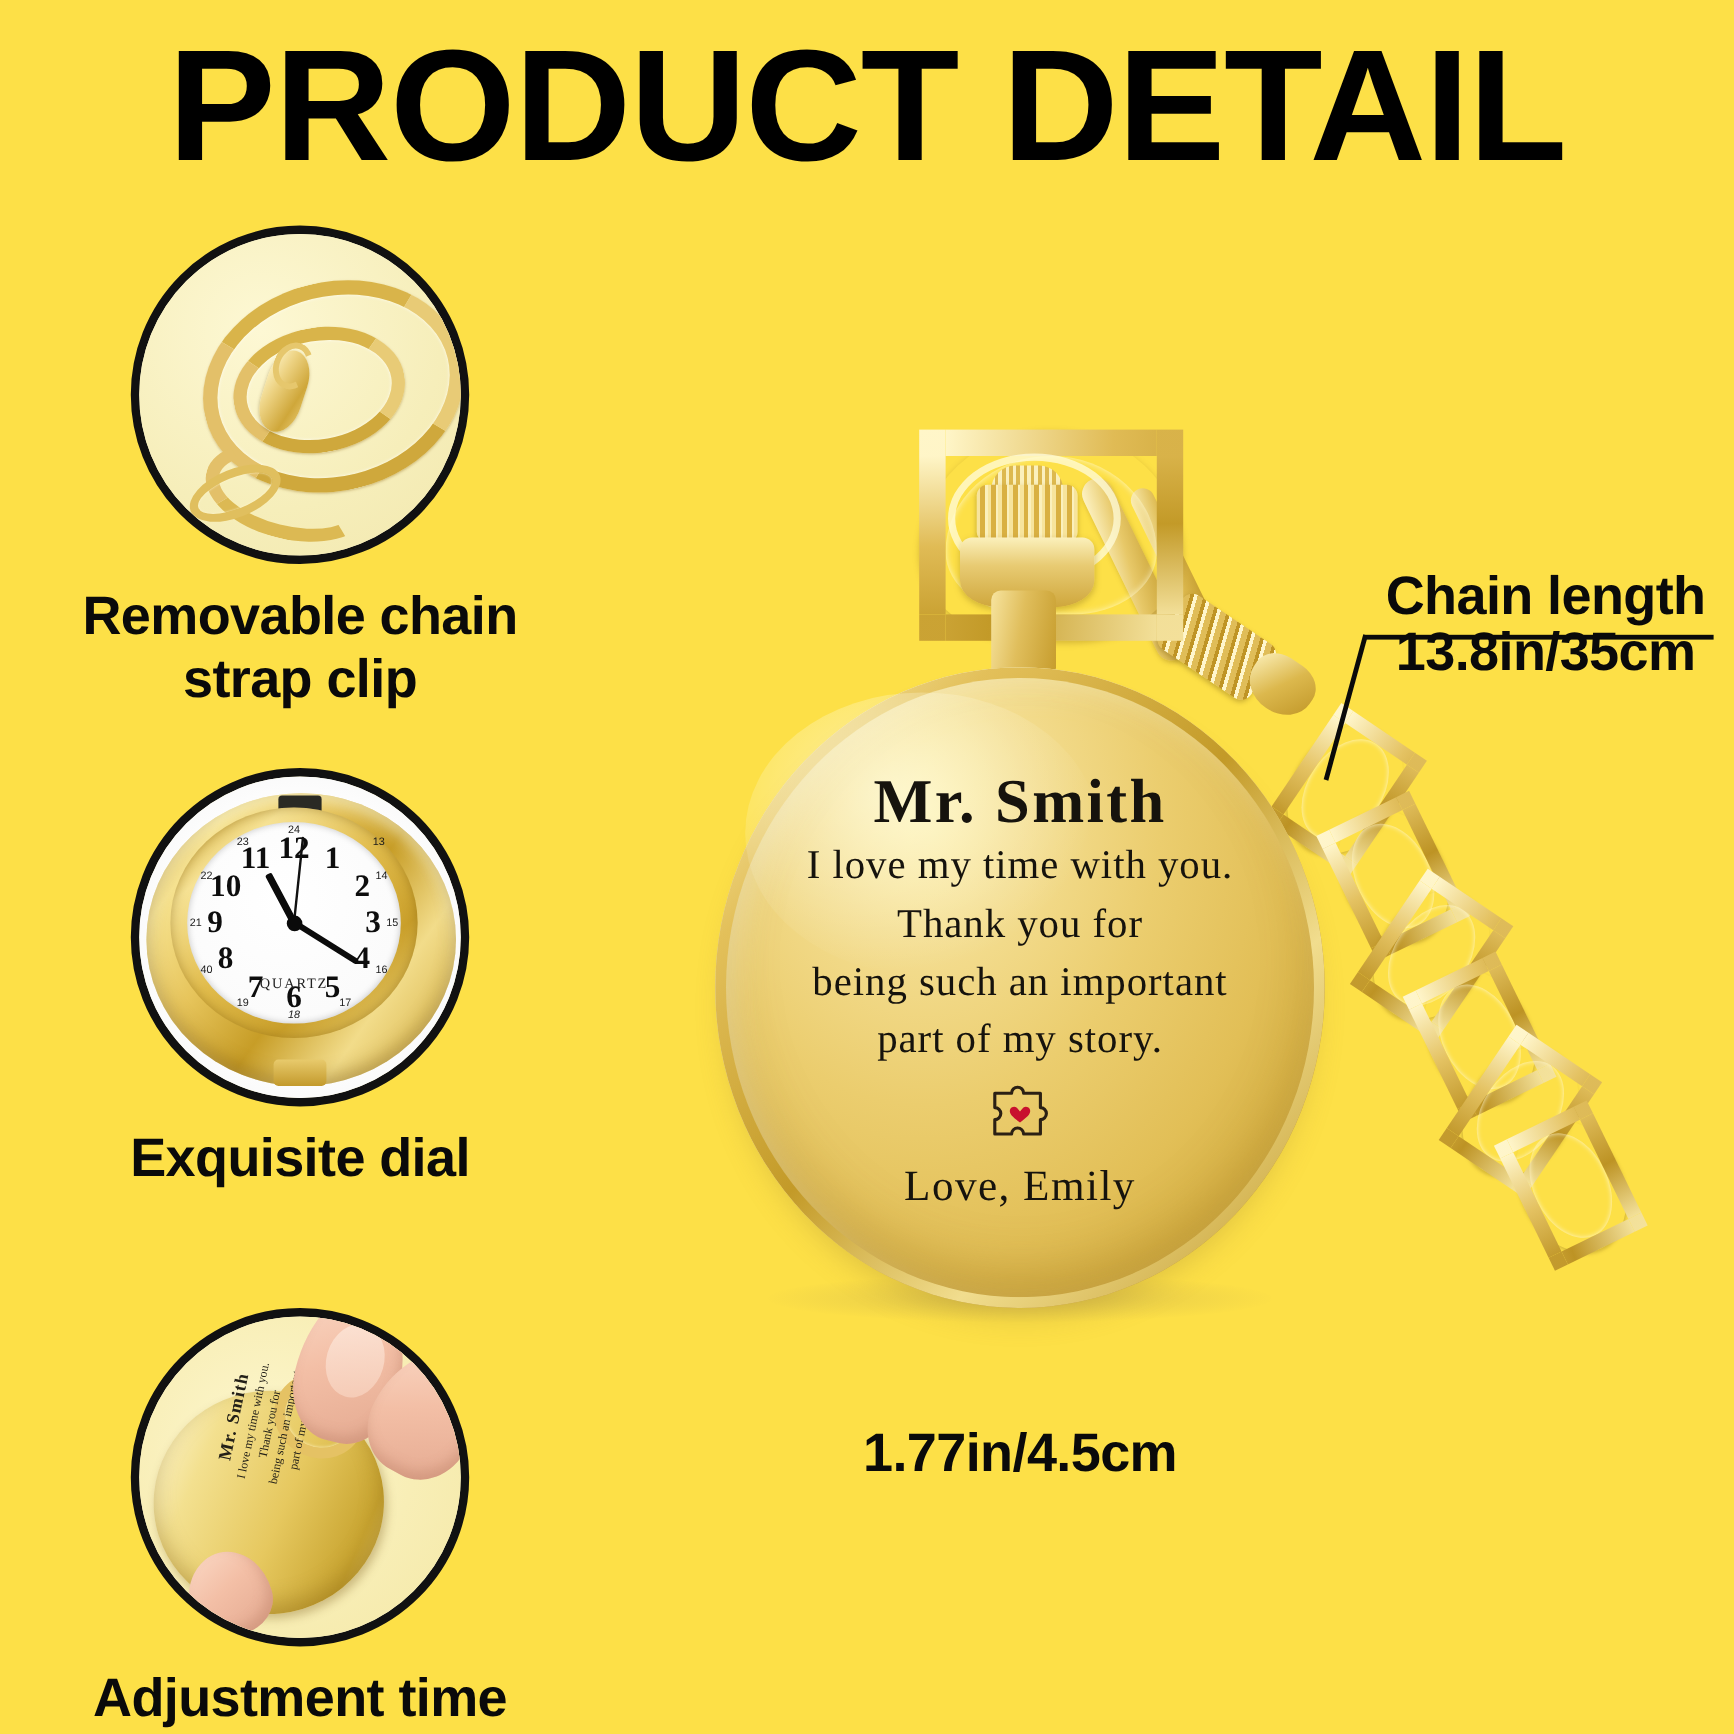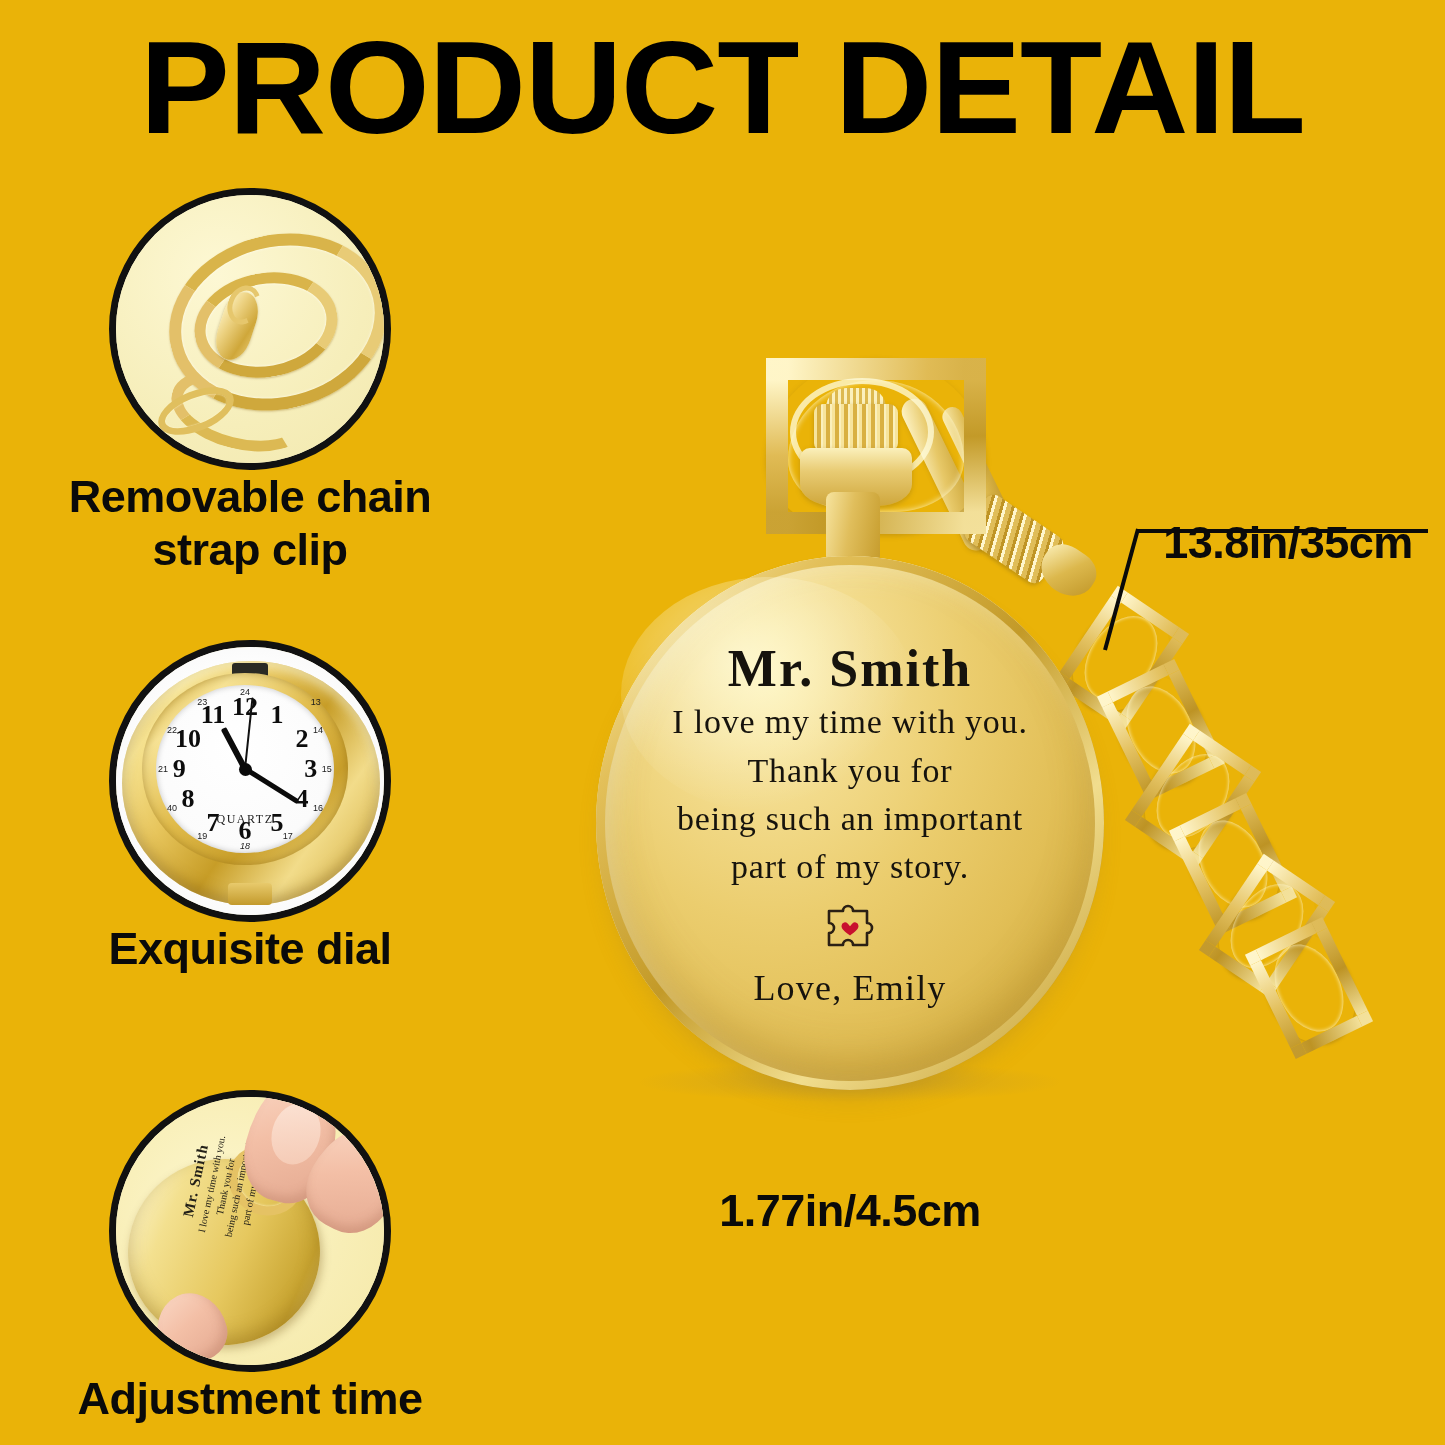--- a/index.html
+++ b/index.html
@@ -8,21 +8,21 @@
     background: #ffffff;
   }
   body {
     font-family: "Liberation Sans", sans-serif;
     -webkit-font-smoothing: antialiased;
   }
   #page {
     position: relative;
     width: 1445px;
     height: 1445px;
-    background: #eab308;
+    background: #fde047;
     overflow: hidden;
   }
 
   
   .page-title {
     position: absolute;
     left: 0;
     top: 22px;
     width: 1445px;
     text-align: center;
@@ -47,20 +47,21 @@
     width: 282px;
     height: 282px;
     margin: 0 auto;
     border-radius: 50%;
     border: 7px solid #111111;
     overflow: hidden;
     background: #f8f2c8;
     box-sizing: border-box;
   }
   .feature-label {
+    margin-top: 16px;
     font-weight: 700;
     font-size: 45px;
     line-height: 1.18;
     color: #0a0a0a;
     letter-spacing: -0.5px;
   }
 
   
   .thumb-chain-bg {
     position: absolute;
@@ -653,20 +654,23 @@
         <path d="M31 32.5 c-5.5 -4.2 -8.5 -6.6 -8.5 -9.6 a3.6 3.6 0 0 1 6.6 -2 l1.9 2.3 l1.9 -2.3 a3.6 3.6 0 0 1 6.6 2 c0 3 -3 5.4 -8.5 9.6 z" fill="#c8102e"></path>
       </svg>
     </div>
 
     <div class="sign">Love, Emily</div>
   </div>
 
   <svg class="leader-svg">
     <polyline points="58,14 25,135" fill="none" stroke="#0a0a0a" stroke-width="4"></polyline>
   </svg>
+  <div class="chain-annot">
+    <div class="t">Chain length</div>
+  </div>
   <div class="annot-rule"></div>
   <div class="chain-annot" style="top:516px;">
     <div class="t">13.8in/35cm</div>
   </div>
 
   <div class="size-label">1.77in/4.5cm</div>
 
 </div>
 
 </body></html>

